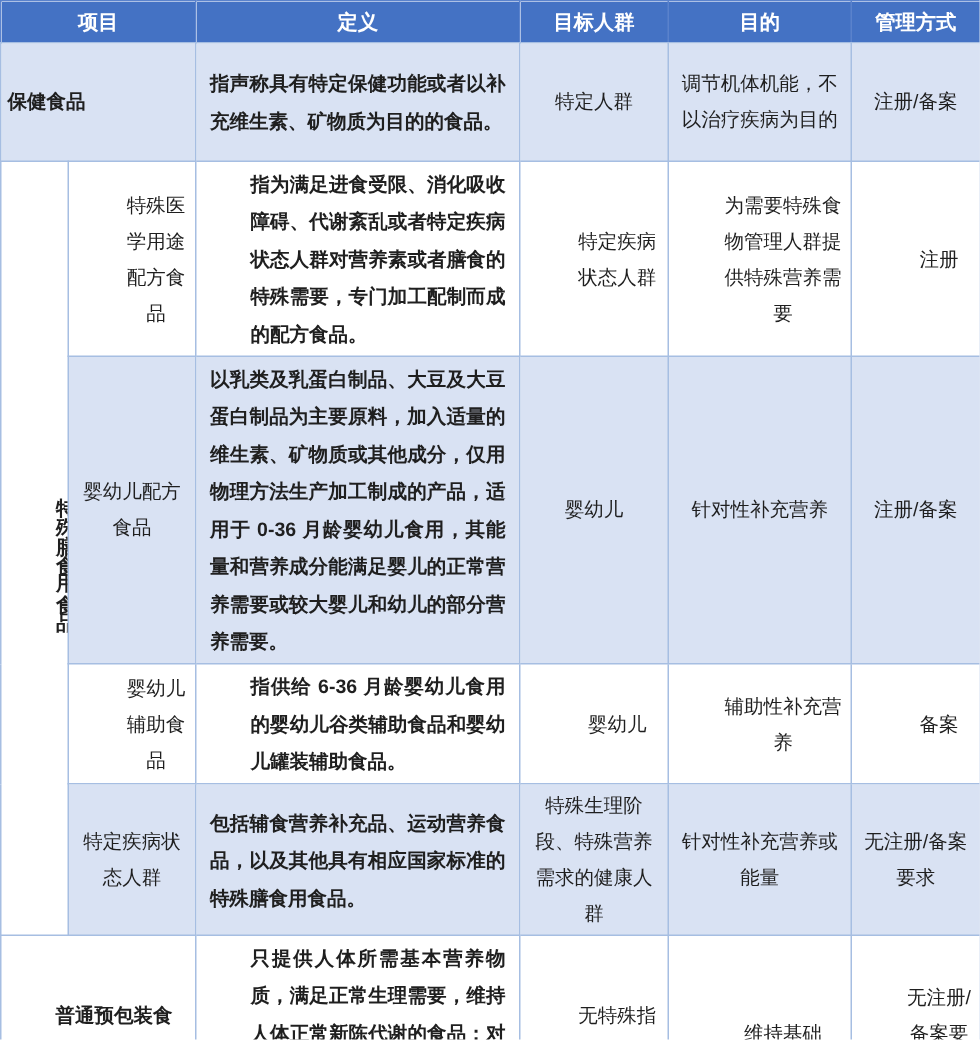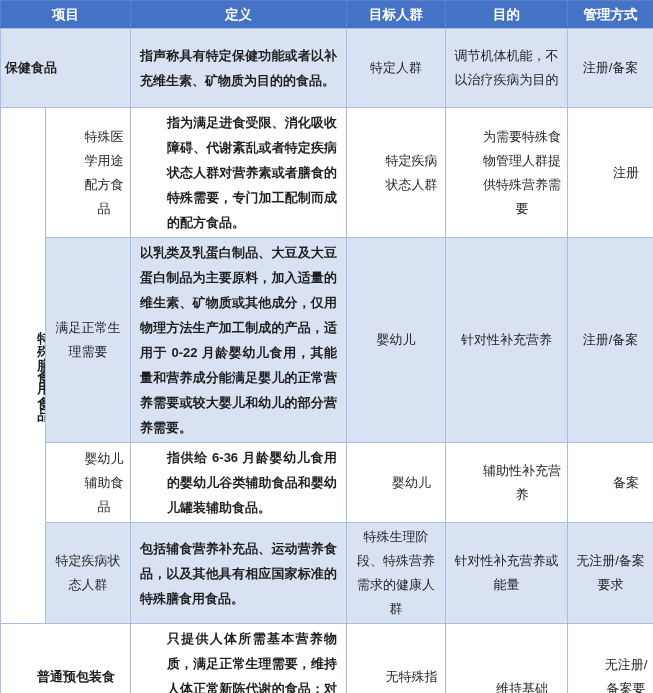--- a/index.html
+++ b/index.html
@@ -126,22 +126,22 @@
         <div class="vtext">特殊膳食用食品</div>
       </td>
       <td class="item-sub">特殊医学用途配方食品</td>
       <td class="def">指为满足进食受限、消化吸收障碍、代谢紊乱或者特定疾病状态人群对营养素或者膳食的特殊需要，专门加工配制而成的配方食品。</td>
       <td class="ctr">特定疾病状态人群</td>
       <td class="ctr">为需要特殊食物管理人群提供特殊营养需要</td>
       <td class="ctr">注册</td>
     </tr>
 
     <tr class="r3 stripe">
-      <td class="item-sub">满足正常生理需要</td>
-      <td class="def">以乳类及乳蛋白制品、大豆及大豆蛋白制品为主要原料，加入适量的维生素、矿物质或其他成分，仅用物理方法生产加工制成的产品，适用于 0-22 月龄婴幼儿食用，其能量和营养成分能满足婴儿的正常营养需要或较大婴儿和幼儿的部分营养需要。</td>
+      <td class="item-sub">婴幼儿配方食品</td>
+      <td class="def">以乳类及乳蛋白制品、大豆及大豆蛋白制品为主要原料，加入适量的维生素、矿物质或其他成分，仅用物理方法生产加工制成的产品，适用于 0-36 月龄婴幼儿食用，其能量和营养成分能满足婴儿的正常营养需要或较大婴儿和幼儿的部分营养需要。</td>
       <td class="ctr">婴幼儿</td>
       <td class="ctr">针对性补充营养</td>
       <td class="ctr">注册/备案</td>
     </tr>
 
     <tr class="r4 plain">
       <td class="item-sub">婴幼儿辅助食品</td>
       <td class="def">指供给 6-36 月龄婴幼儿食用的婴幼儿谷类辅助食品和婴幼儿罐装辅助食品。</td>
       <td class="ctr">婴幼儿</td>
       <td class="ctr">辅助性补充营养</td>

